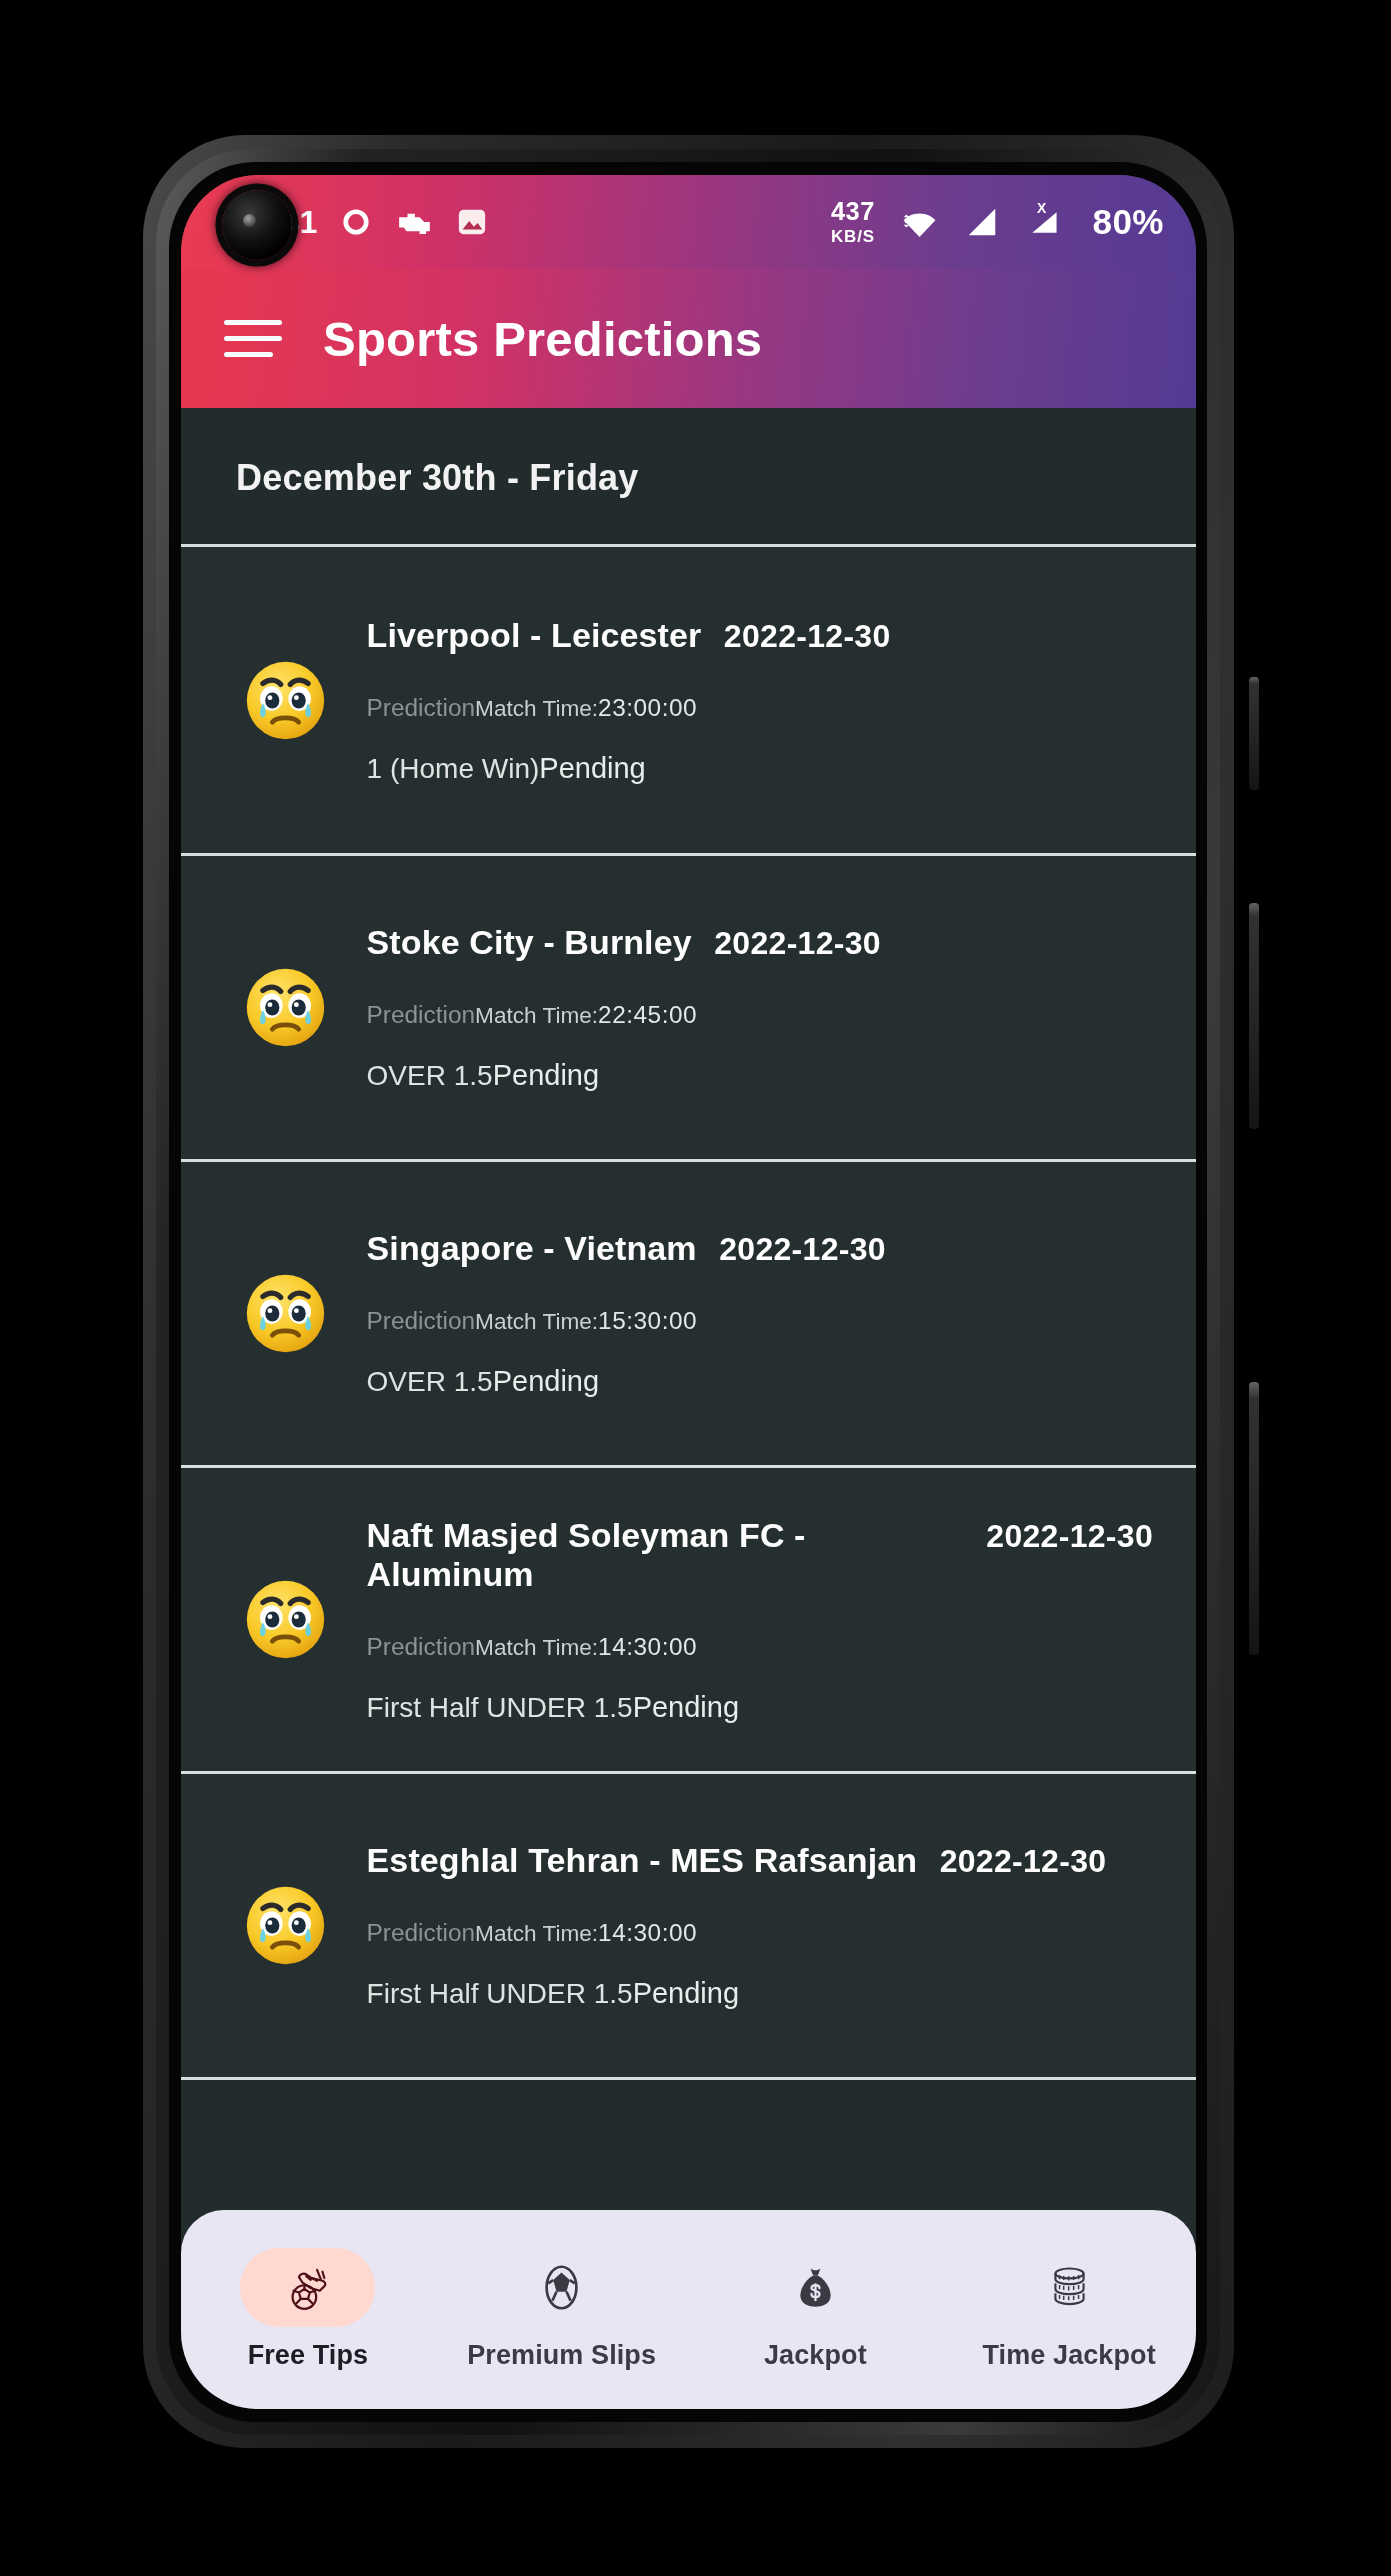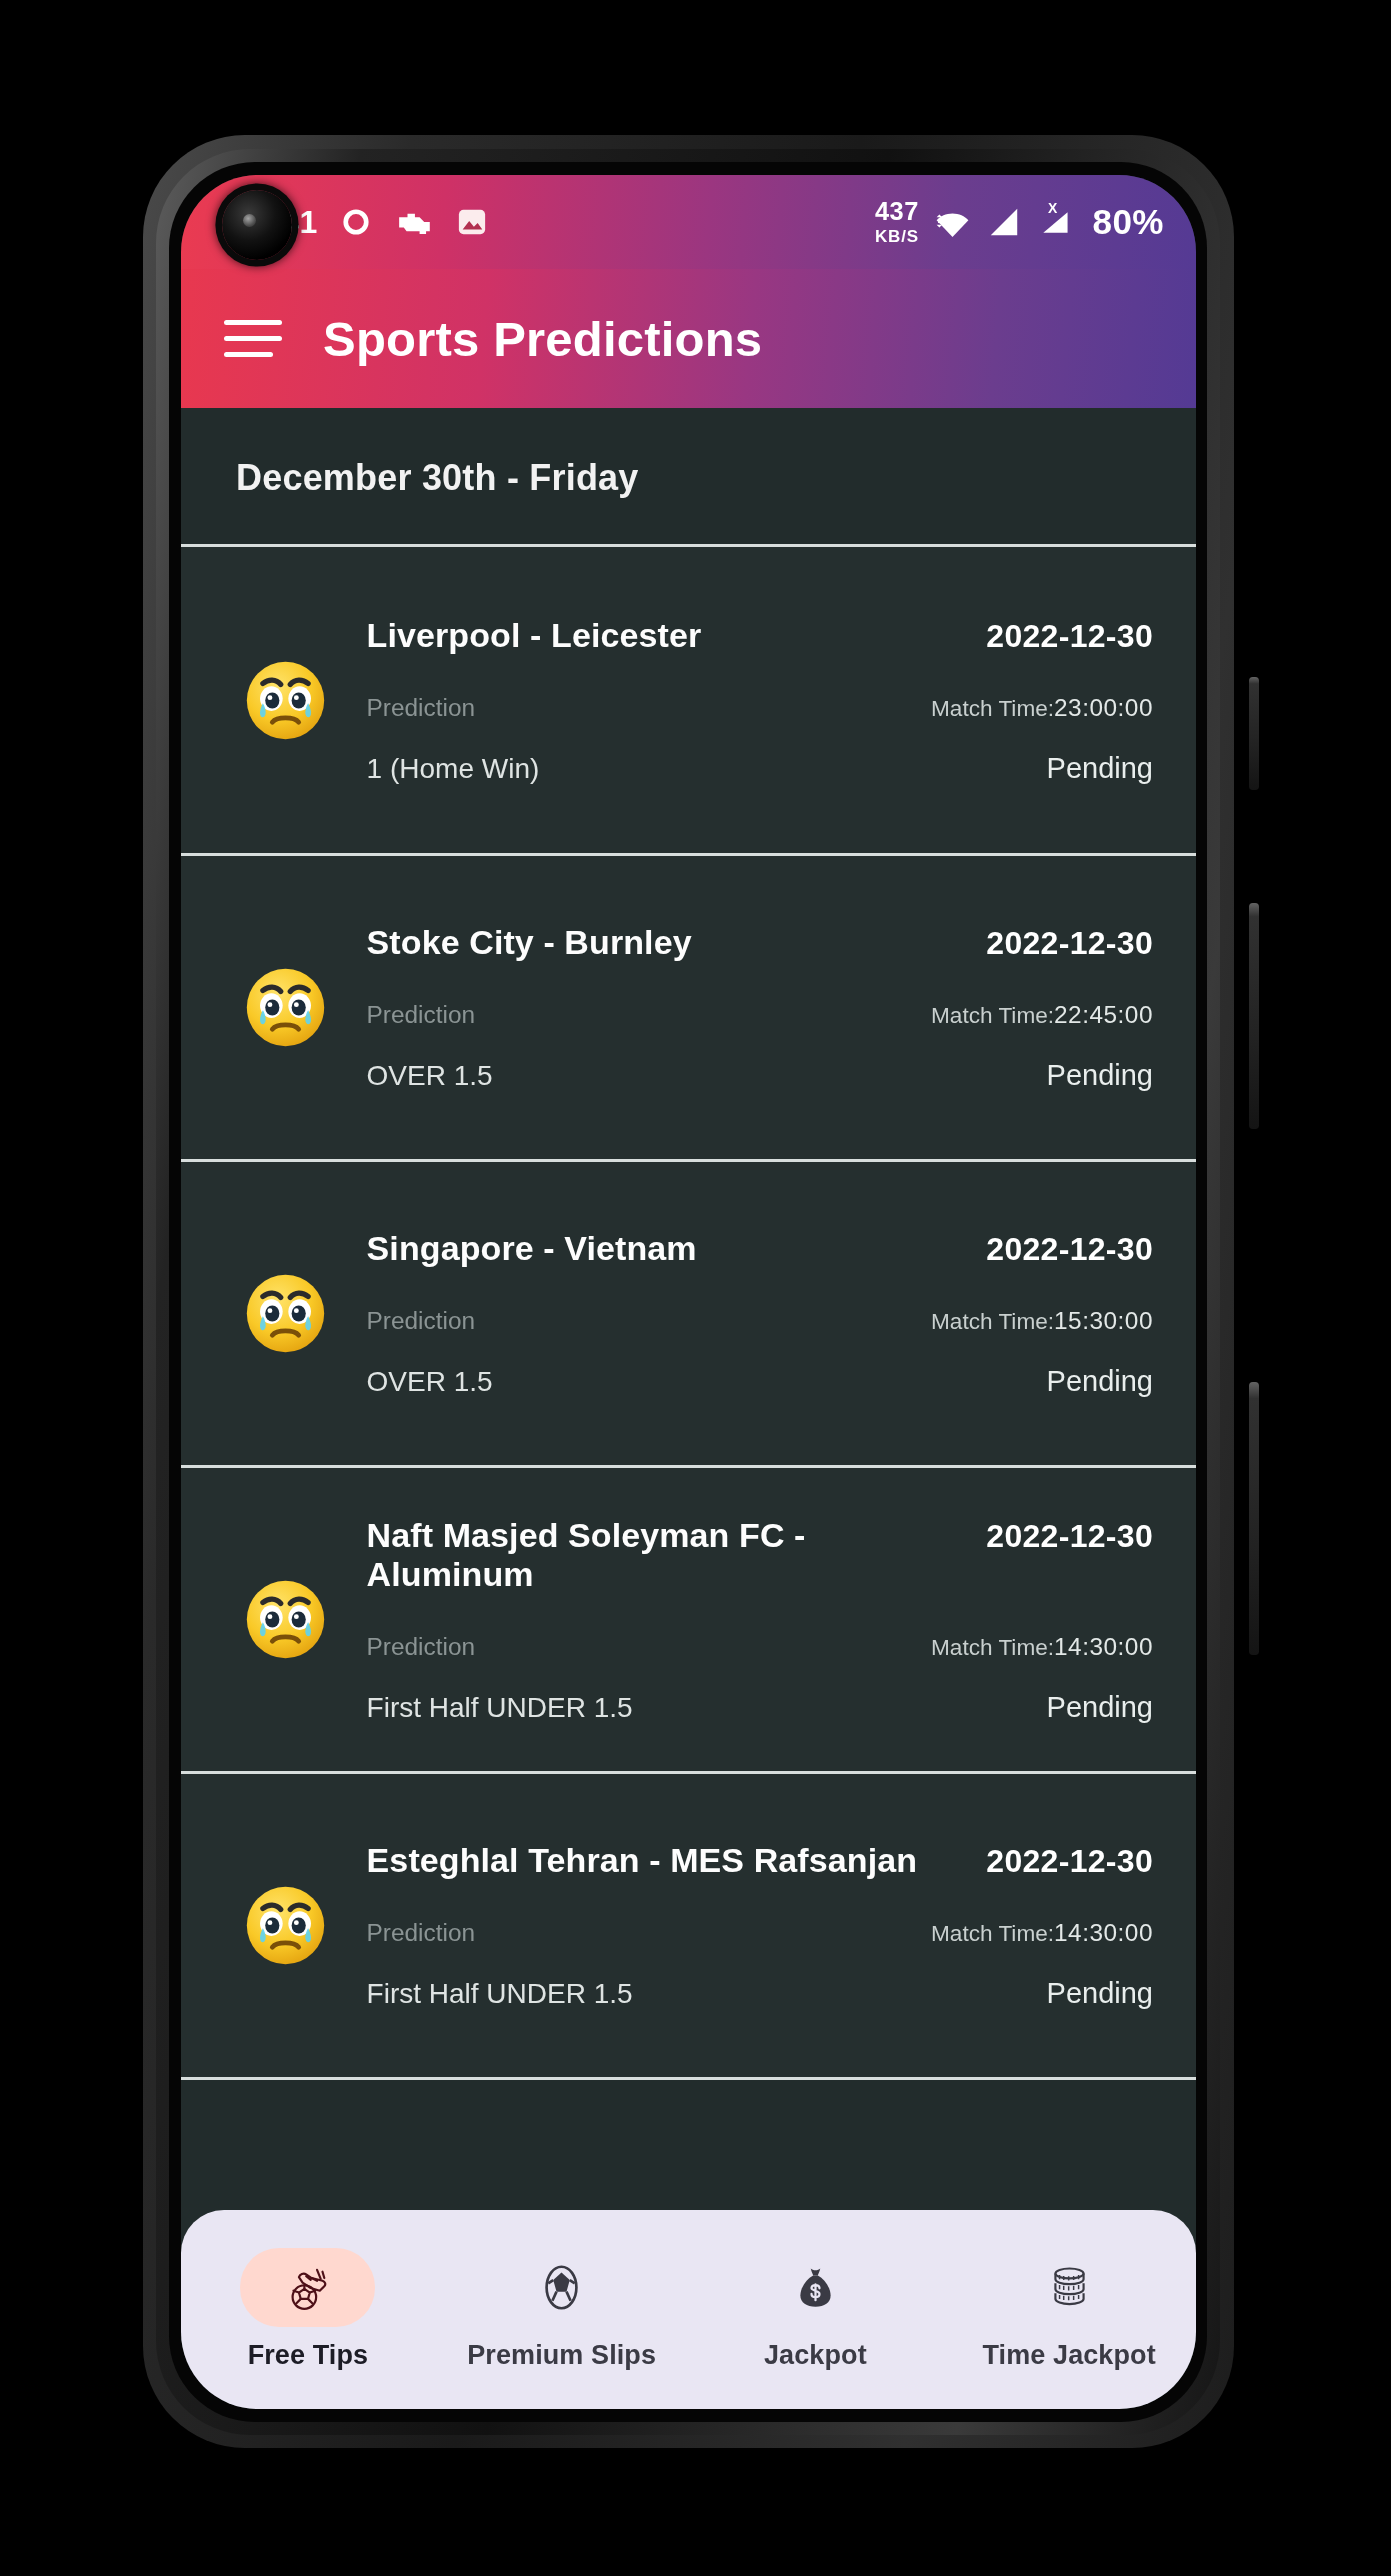--- a/index.html
+++ b/index.html
@@ -104,21 +104,21 @@
   .camera-cutout::after {
     content: "";
     position: absolute;
     left: 20.7px; top: 24.4px;
     width: 13px; height: 13px;
     border-radius: 50%;
     background: radial-gradient(circle at 40% 35%, #b9b9b9 0%, #555 60%, #222 100%);
     opacity: .85;
   }
 
-  .sb-right { display: flex; align-items: center; gap: 12px; }
+  .sb-right { display: flex; align-items: center; gap: 23px; }
   .kbs {
     display: flex;
     flex-direction: column;
     align-items: center;
     line-height: 1;
   }
   .kbs .num { font-size: 25.4px; font-weight: 600; letter-spacing: 0.5px; }
   .kbs .unit { font-size: 17px; font-weight: 600; letter-spacing: 0.8px; margin-top: 2.8px; }
   .battery-pct { font-size: 35px; font-weight: 700; letter-spacing: 0.5px; margin-left: 5.6px; }
 
@@ -200,21 +200,21 @@
     flex: 1;
     display: flex;
     flex-direction: column;
     justify-content: center;
     padding-left: 22.6px;
     gap: 0;
   }
   .row-line {
     display: flex;
     align-items: baseline;
-    justify-content: space-between;
+    justify-content: flex-start;
   }
   .row-line.l1 { margin-bottom: 39px; }
   .row-line.l2 { margin-bottom: 30px; }
 
   .teams {
     color: #fdfdfd;
     font-size: 34px;
     font-weight: 600;
     letter-spacing: 0.1px;
   }

